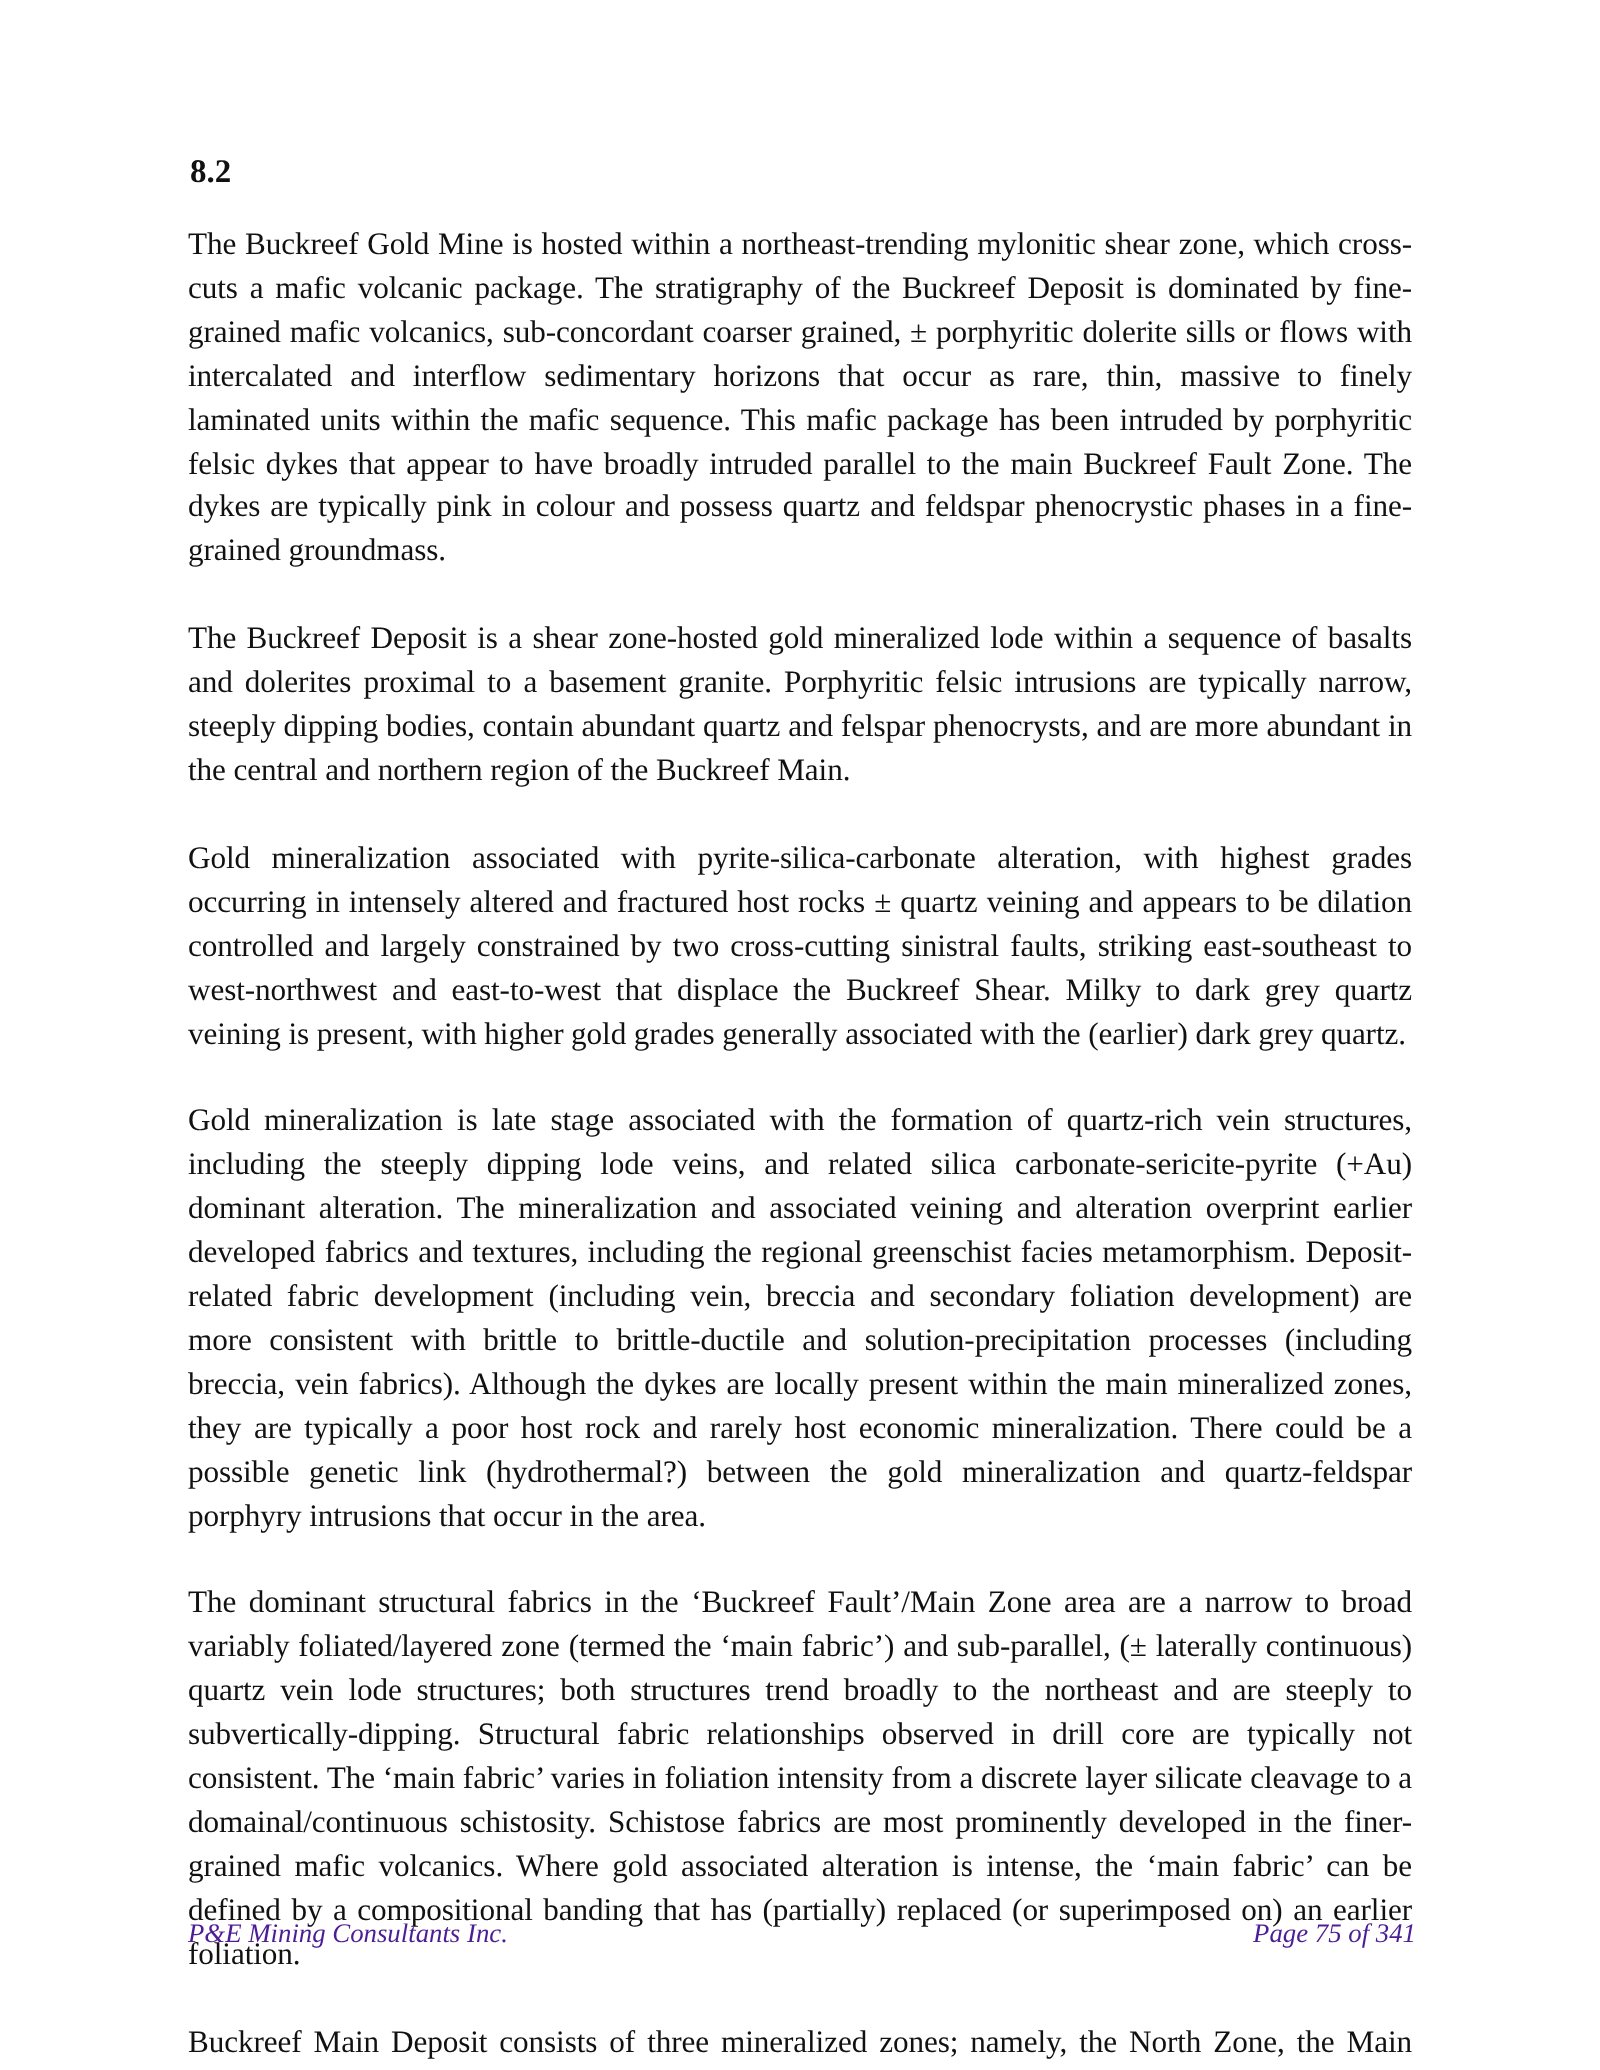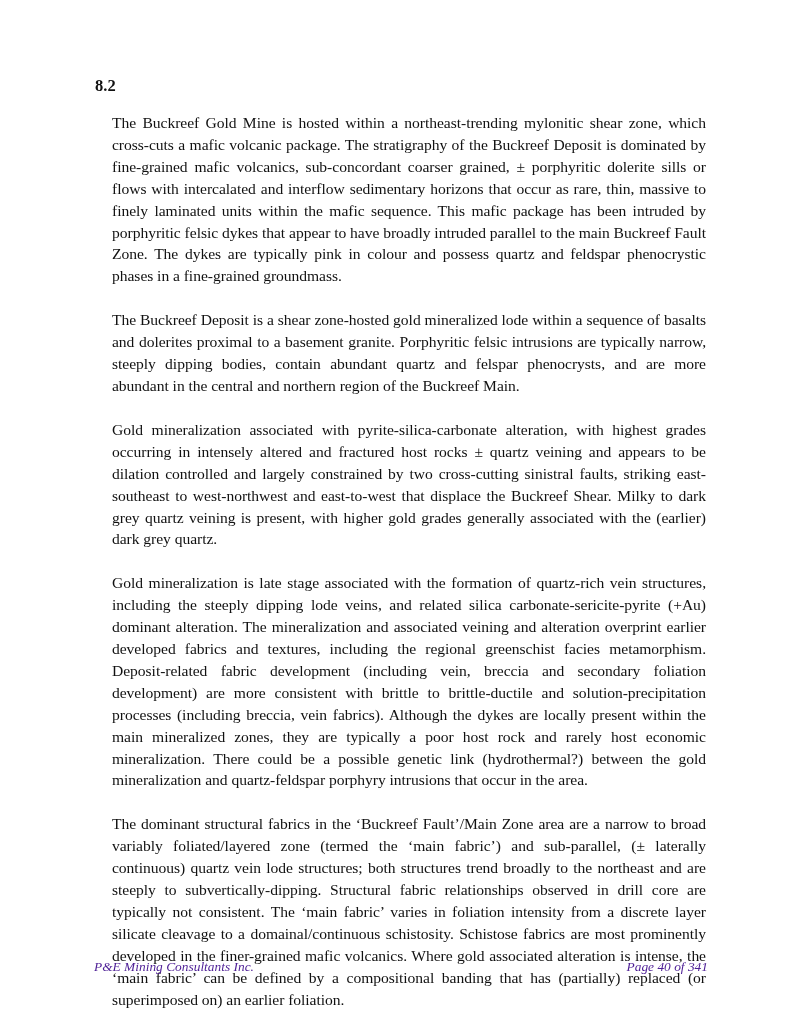--- a/index.html
+++ b/index.html
@@ -12,21 +12,21 @@
   .heading {
     position: absolute; left: 95px; top: 76px;
     font-size: 16.5px; font-weight: bold; letter-spacing: 0px;
     display: flex; white-space: nowrap;
   }
   .heading .num { width: 47px; }
   .body {
     position: absolute; left: 94px; top: 112px; width: 612px;
   }
   .para {
-    margin: 0 0 22px 18px;
+    margin: 0 0 22px 0;
     font-size: 15.6px; line-height: 21.9px;
     text-align: justify; text-align-last: left;
     letter-spacing: -0.05px;
   }
   .footer {
     position: absolute; left: 94px; top: 958px; width: 614px;
     font-style: italic; font-size: 13.4px; line-height: 17px; color: #4c1d95;
   }
   .footer .row { display: flex; justify-content: space-between; }
 </style>
@@ -43,16 +43,16 @@
     <p class="para">The Buckreef Deposit is a shear zone-hosted gold mineralized lode within a sequence of basalts and dolerites proximal to a basement granite. Porphyritic felsic intrusions are typically narrow, steeply dipping bodies, contain abundant quartz and felspar phenocrysts, and are more abundant in the central and northern region of the Buckreef Main.</p>
     <p class="para">Gold mineralization associated with pyrite-silica-carbonate alteration, with highest grades occurring in intensely altered and fractured host rocks ± quartz veining and appears to be dilation controlled and largely constrained by two cross-cutting sinistral faults, striking east-southeast to west-northwest and east-to-west that displace the Buckreef Shear. Milky to dark grey quartz veining is present, with higher gold grades generally associated with the (earlier) dark grey quartz.</p>
     <p class="para">Gold mineralization is late stage associated with the formation of quartz-rich vein structures, including the steeply dipping lode veins, and related silica carbonate-sericite-pyrite (+Au) dominant alteration. The mineralization and associated veining and alteration overprint earlier developed fabrics and textures, including the regional greenschist facies metamorphism. Deposit-related fabric development (including vein, breccia and secondary foliation development) are more consistent with brittle to brittle-ductile and solution-precipitation processes (including breccia, vein fabrics). Although the dykes are locally present within the main mineralized zones, they are typically a poor host rock and rarely host economic mineralization. There could be a possible genetic link (hydrothermal?) between the gold mineralization and quartz-feldspar porphyry intrusions that occur in the area.</p>
     <p class="para">The dominant structural fabrics in the ‘Buckreef Fault’/Main Zone area are a narrow to broad variably foliated/layered zone (termed the ‘main fabric’) and sub-parallel, (± laterally continuous) quartz vein lode structures; both structures trend broadly to the northeast and are steeply to subvertically-dipping. Structural fabric relationships observed in drill core are typically not consistent. The ‘main fabric’ varies in foliation intensity from a discrete layer silicate cleavage to a domainal/continuous schistosity. Schistose fabrics are most prominently developed in the finer-grained mafic volcanics. Where gold associated alteration is intense, the ‘main fabric’ can be defined by a compositional banding that has (partially) replaced (or superimposed on) an earlier foliation.</p>
     <p class="para" style="text-align-last: justify;">Buckreef Main Deposit consists of three mineralized zones; namely, the North Zone, the Main Zone, and the South Zone.  These Zones are separated by altered less well mineralized rock. A distinctive east-northeast to west-southwest fault break marks the separation between the Main and North Zones in the central north, whereas a prominent east to west fault break marks the</p>
   </div>
 
   <div class="footer">
     <div class="row">
       <span>P&amp;E Mining Consultants Inc.</span>
-      <span>Page 40 of 341</span>
+      <span>Page 75 of 341</span>
     </div>
   </div>
 </div>
 
 </body></html>

